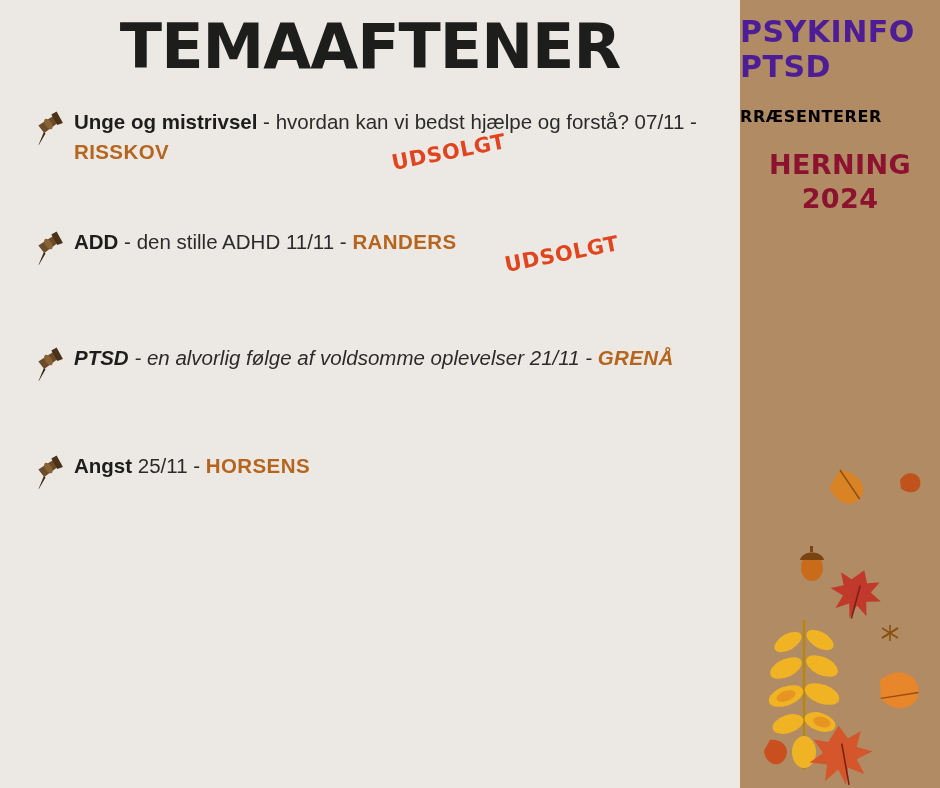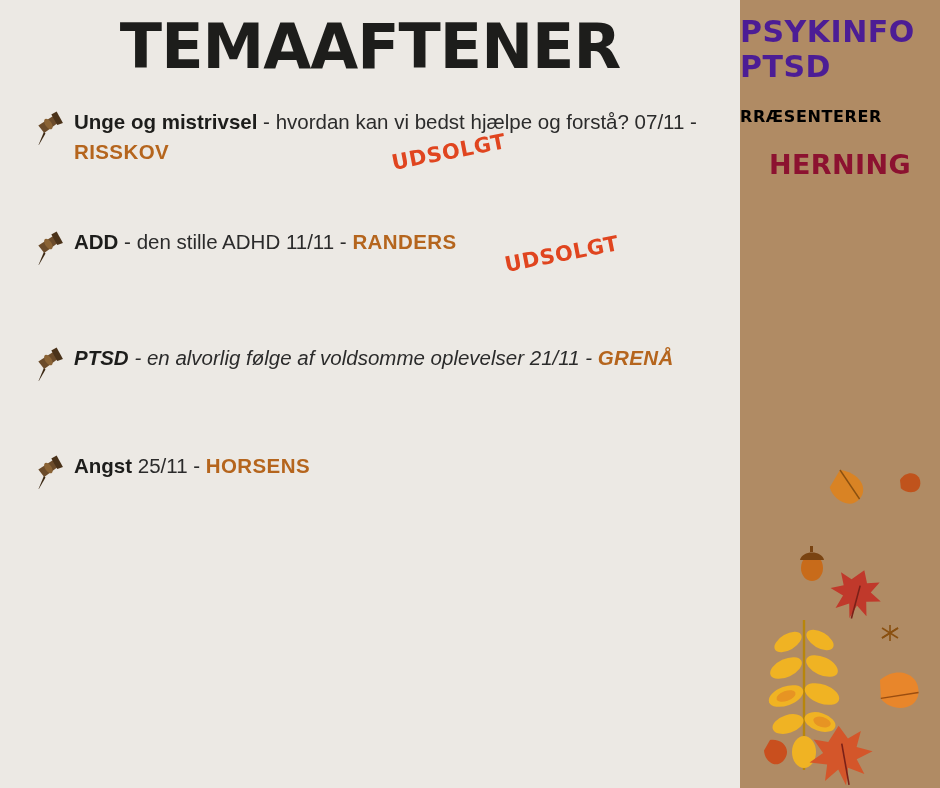--- a/index.html
+++ b/index.html
@@ -236,20 +236,21 @@
   </div>
 
   <div class="right">
     <div class="brand">
       <div>PSYKINFO</div>
       <div>PTSD</div>
     </div>
     <div class="presents">RRÆSENTERER</div>
     <div class="month">
       <div>HERNING</div>
+      <div>2024</div>
     </div>
 
     <div class="leaves">
       <svg width="200" height="348" viewBox="0 0 200 348">
 
         <g transform="translate(100,30) rotate(25)">
           <path d="M0 0 C 18 -6 34 4 30 18 C 26 32 6 30 -2 20 Z" fill="#d98324"></path>
           <path d="M0 0 L 30 18" stroke="#8a5010" stroke-width="1.4" fill="none"></path>
         </g>
         <g transform="translate(160,40) rotate(-20)">

